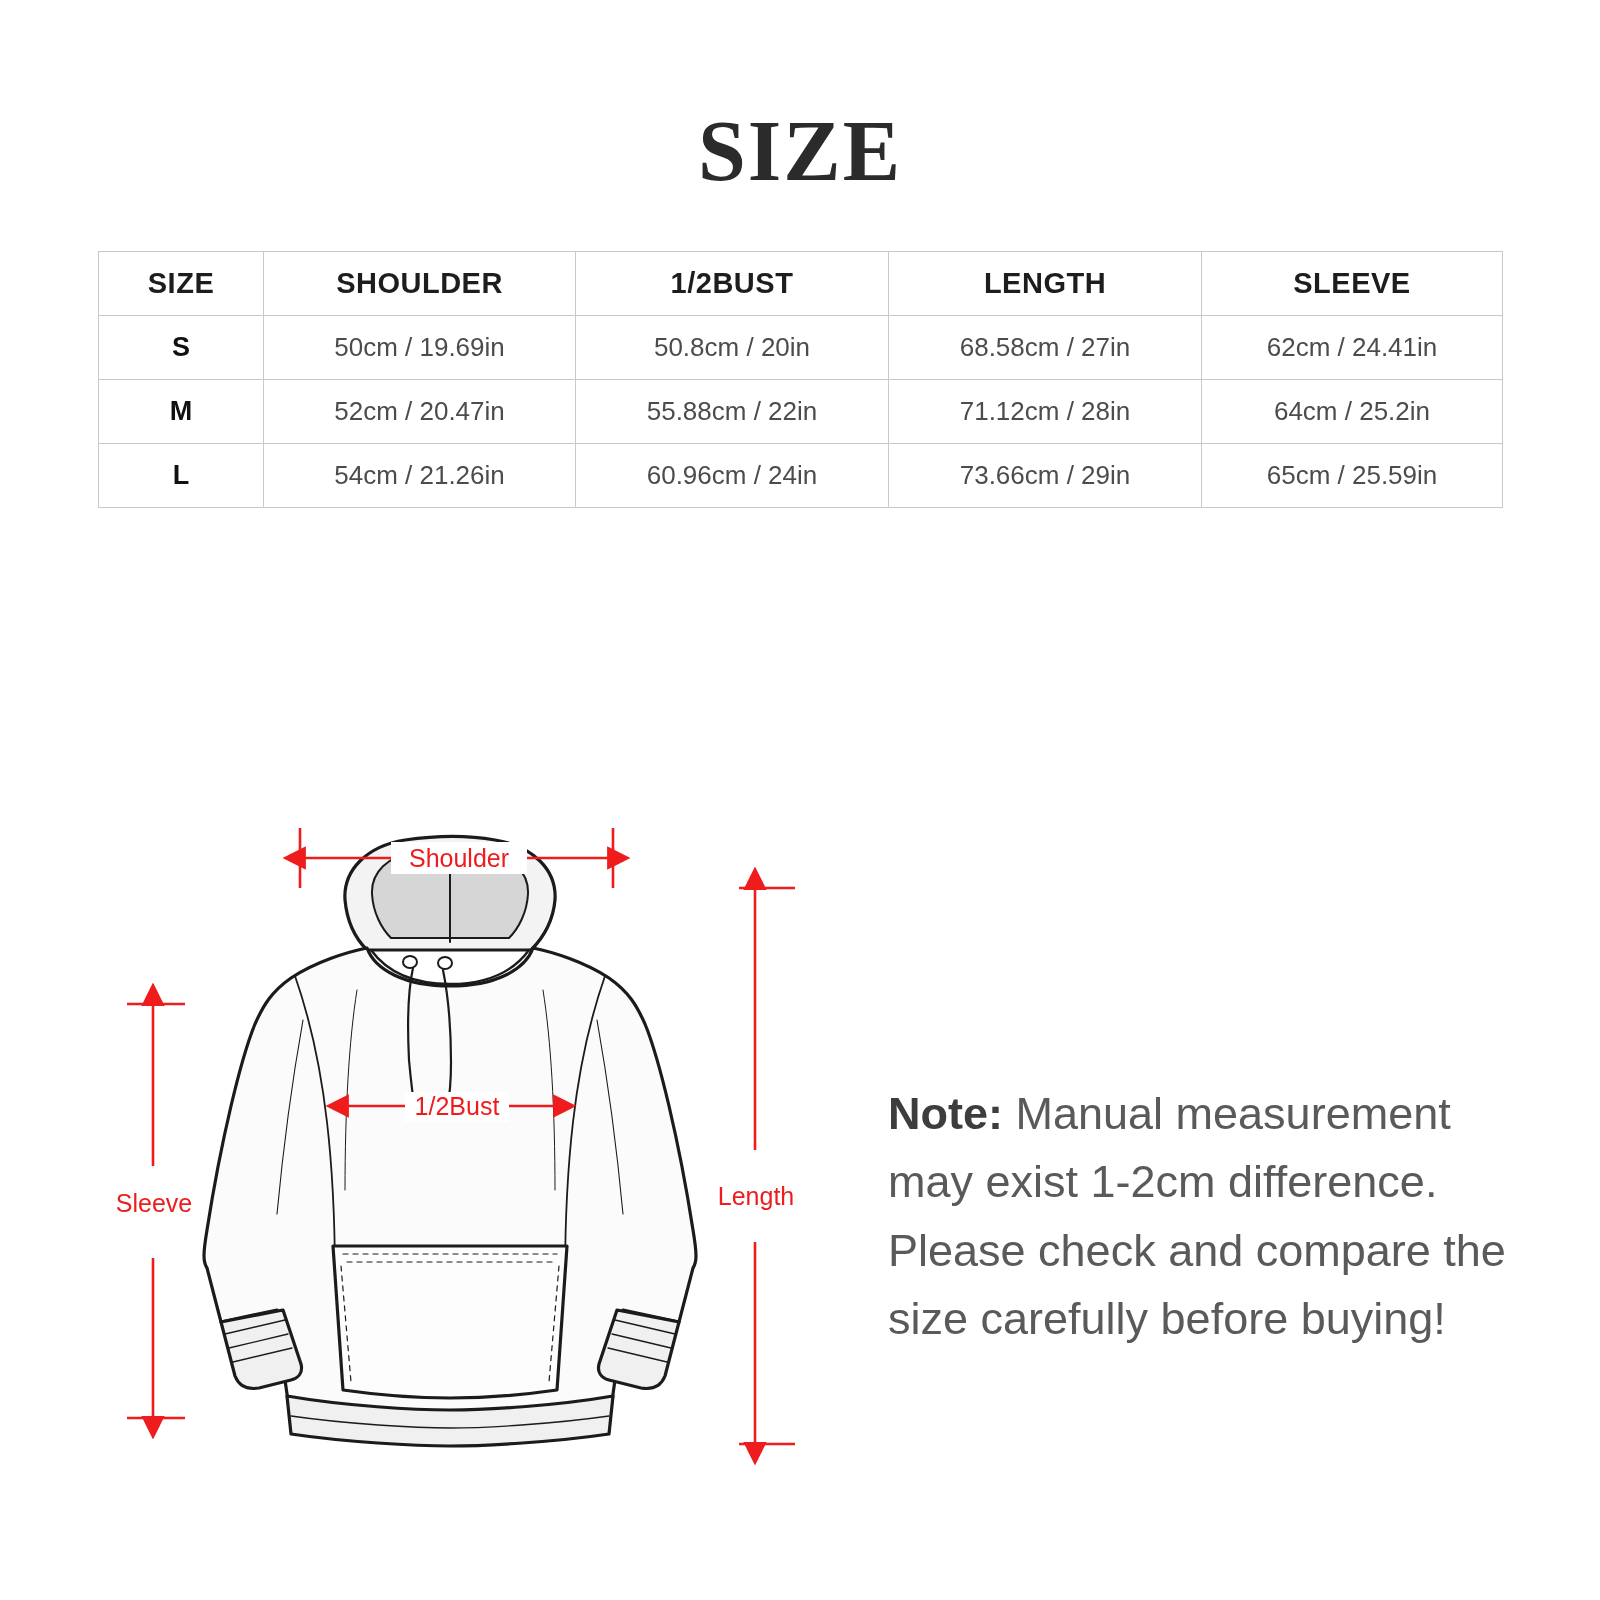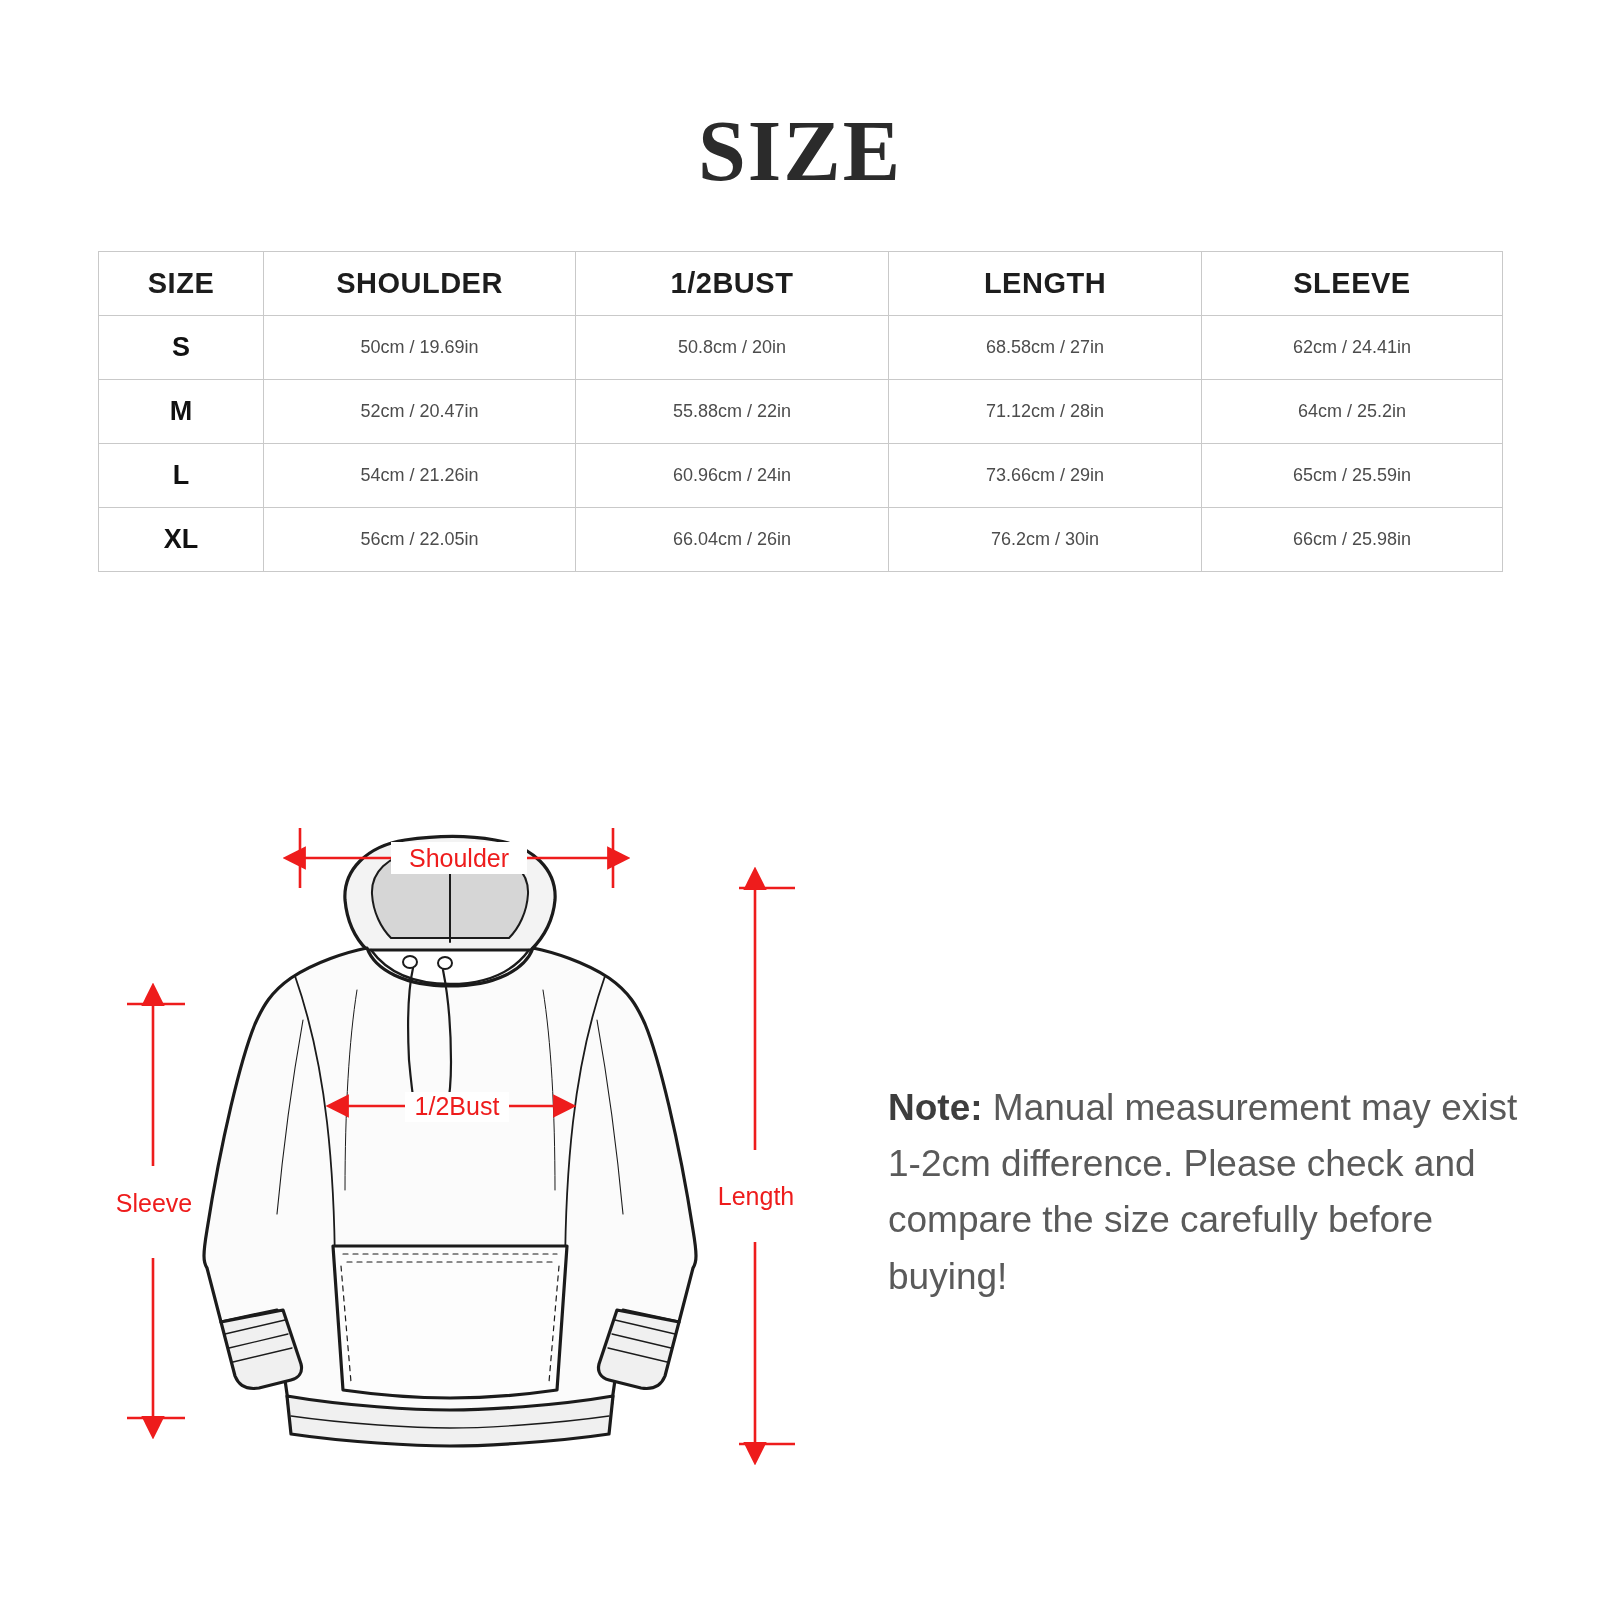--- a/index.html
+++ b/index.html
@@ -47,21 +47,21 @@
     vertical-align: middle;
     font-weight: normal;
   }
   table.size-table thead th {
     font-size: 29px;
     color: #1d1d1d;
     font-weight: 700;
     letter-spacing: 0.5px;
   }
   table.size-table tbody td {
-    font-size: 18px;
+    font-size: 26px;
     color: #4c4c4c;
   }
   table.size-table tbody td.size-col {
     font-size: 27px;
     color: #111111;
     font-weight: 700;
   }
   col.c-size { width: 165px; }
   col.c-shoulder { width: 312px; }
   col.c-bust { width: 313px; }
@@ -77,21 +77,21 @@
     height: 700px;
   }
   .diagram svg { display: block; }
 
   
   .note {
     position: absolute;
     left: 888px;
     top: 1080px;
     width: 640px;
-    font-size: 37px;
+    font-size: 45px;
     line-height: 1.52;
     color: #5a5a5a;
   }
   .note b {
     color: #3d3d3d;
     font-weight: 700;
   }
 </style>
 </head>
 <body>
@@ -130,27 +130,20 @@
         <td>55.88cm / 22in</td>
         <td>71.12cm / 28in</td>
         <td>64cm / 25.2in</td>
       </tr>
       <tr>
         <td class="size-col">L</td>
         <td>54cm / 21.26in</td>
         <td>60.96cm / 24in</td>
         <td>73.66cm / 29in</td>
         <td>65cm / 25.59in</td>
-      </tr>
-      <tr>
-        <td class="size-col">XL</td>
-        <td>56cm / 22.05in</td>
-        <td>66.04cm / 26in</td>
-        <td>76.2cm / 30in</td>
-        <td>66cm / 25.98in</td>
       </tr>
     </tbody>
   </table>
 </div>
 
 <div class="diagram">
   <svg width="760" height="700" viewBox="0 0 760 700" xmlns="http://www.w3.org/2000/svg">
     <defs>
       <marker id="arrL" markerWidth="9" markerHeight="9" refX="7.5" refY="4.5" orient="auto">
         <path d="M9,0 L9,9 L0,4.5 z" fill="#ee1c1c"></path>

